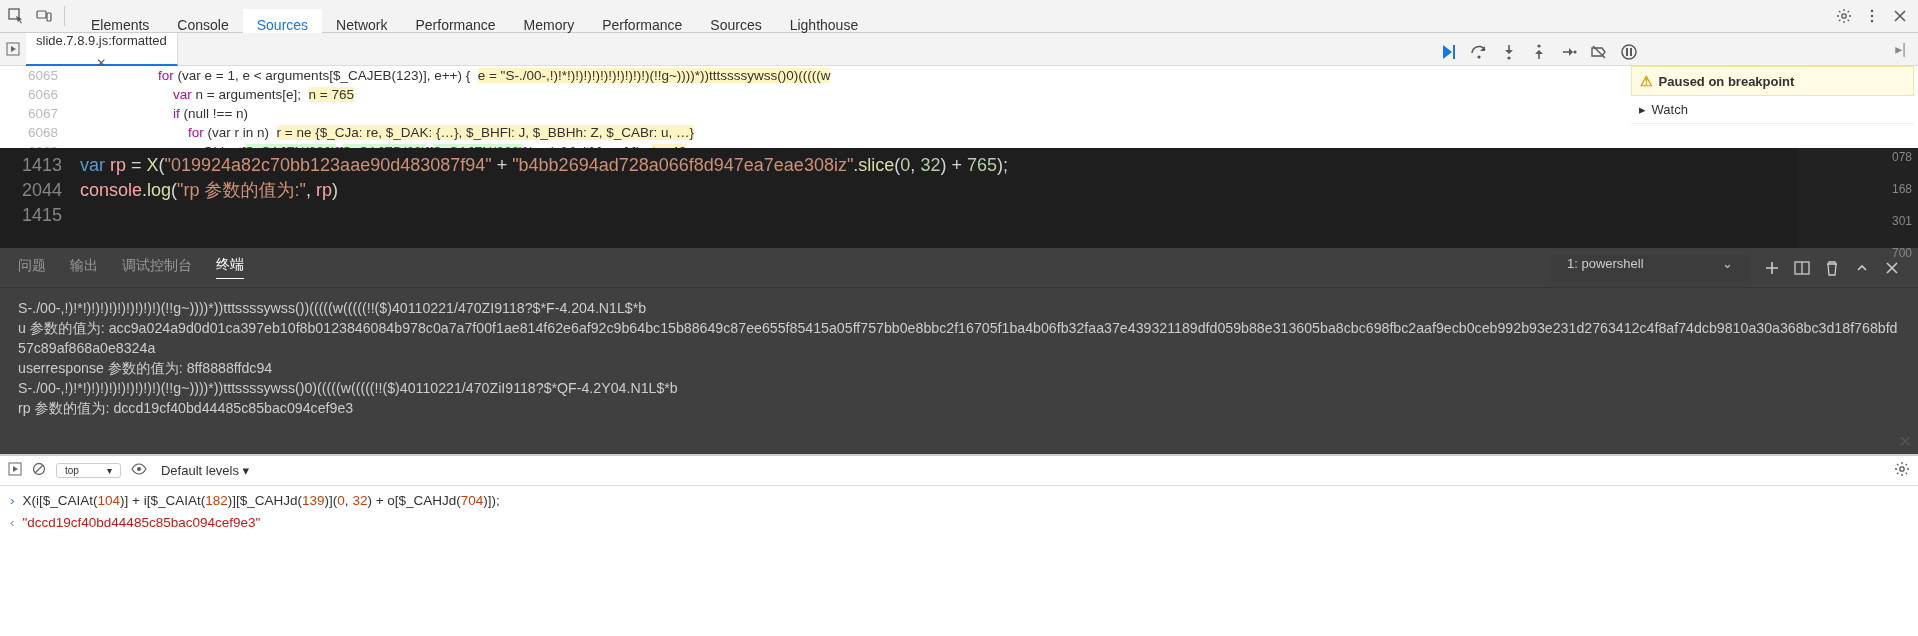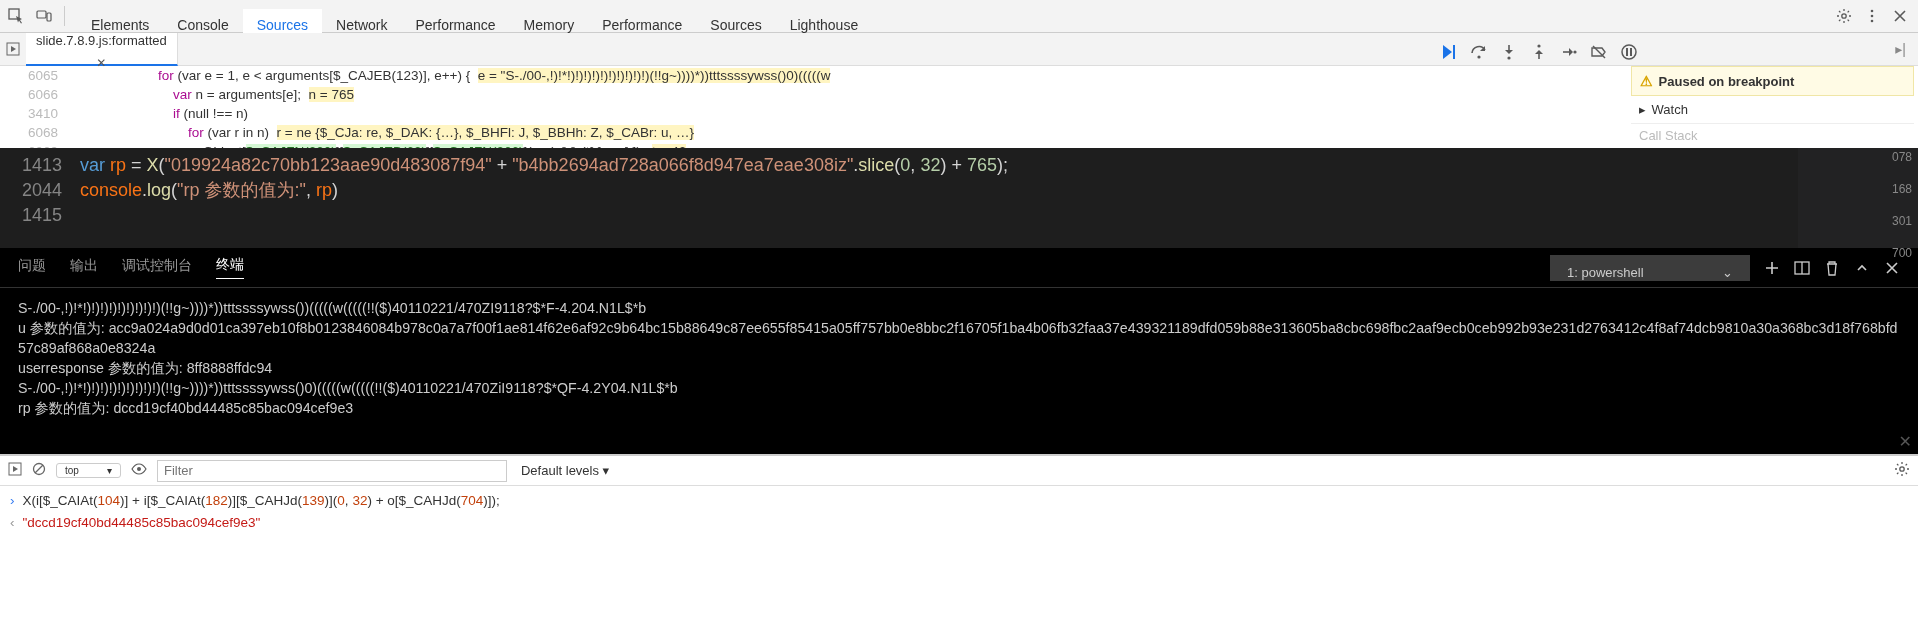--- a/index.html
+++ b/index.html
@@ -33,32 +33,32 @@
 .gutter-light { width: 68px; text-align: right; color: #bbb; padding-right: 10px; line-height: 19px; }
 .src-light { flex: 1; line-height: 19px; white-space: pre; padding-right: 290px; }
 .kw-red { color: #aa0d91; }
 .hl-yellow { background: #fff5c2; }
 .hl-green { background: #d4f7d4; color: #236e23; }
 
 .darkpane { position: relative; height: 100px; background: #1e1e1e; color: #d4d4d4; font-family: Menlo, Consolas, monospace; font-size: 18px; display: flex; }
 .darkpane .gutter-dark { width: 80px; text-align: right; padding-right: 18px; color: #858585; line-height: 25px; padding-top: 5px; }
 .darkpane .code-dark { flex: 1; line-height: 25px; white-space: pre; padding-top: 5px; }
 .d-kw { color: #569cd6; }
-.d-var { color: #f97316; }
+.d-var { color: #fca5a5; }
 .d-fn { color: #dcdcaa; }
 .d-str { color: #ce9178; }
 .d-num { color: #b5cea8; }
 .mini-map { position: absolute; right: 0; top: 0; width: 120px; height: 100%; background: #252526; opacity: .6; }
 
-.termpane { height: 206px; background: #000000; color: #d4d4d4; }
+.termpane { height: 206px; background: #404040; color: #d4d4d4; }
 .termtabs { height: 40px; display: flex; align-items: center; padding: 0 18px; gap: 24px; font-size: 14px; border-bottom: 1px solid #333; }
 .termtab { color: #999; cursor: pointer; padding-bottom: 4px; }
 .termtab.active { color: #fff; border-bottom: 1px solid #fff; }
 .term-right { margin-left: auto; display: flex; align-items: center; gap: 14px; }
-.term-select { background: #3c3c3c; color: #ccc; border: 1px solid #3c3c3c; height: 26px; width: 200px; padding: 0 16px; font-size: 13px; display: flex; align-items: flex-end; justify-content: space-between; cursor: pointer; }
+.term-select { background: #3c3c3c; color: #ccc; border: 1px solid #3c3c3c; height: 26px; width: 200px; padding: 0 16px; font-size: 13px; display: flex; align-items: flex-start; justify-content: space-between; cursor: pointer; }
 .term-ico { width: 16px; height: 16px; fill: #ccc; cursor: pointer; }
 .termbody { padding: 10px 18px; font-family: Menlo, Consolas, monospace; font-size: 14.2px; line-height: 20px; color: #ccc; white-space: pre-wrap; word-break: break-all; }
 
 .consolepane { position: relative; background: #fff; border-top: 2px solid #ccc; }
 .consoletoolbar { height: 30px; display: flex; align-items: center; border-bottom: 1px solid #ddd; padding: 0 8px; gap: 10px; font-size: 13px; }
 .pill { display: flex; align-items: center; gap: 28px; border: 1px solid #ccc; border-radius: 3px; padding: 1px 8px; font-size: 10px; color: #333; cursor: pointer; }
 .eye { color: #5a5a5a; }
 .filter-inp { border: 1px solid #ccc; height: 22px; width: 350px; padding: 0 6px; font-size: 13px; color: #777; }
 .levels { margin-left: 4px; color: #333; cursor: pointer; }
 .gear-right { margin-left: auto; }
@@ -178,30 +178,27 @@
 
 <div class="rightpanel">
   <div class="paused-banner">
     <span class="warn-tri">⚠</span>
     <span>Paused on breakpoint</span>
   </div>
   <div class="watch-row">
     <span>▸</span>
     <span>Watch</span>
   </div>
-  <div class="callstack-row">
-    <span>Call Stack</span>
-  </div>
 </div>
 
 <div class="srcarea">
   <div class="gutter-light">
     <div>6065</div>
     <div>6066</div>
-    <div>3410</div>
+    <div>6067</div>
     <div>6068</div>
     <div>6069</div>
   </div>
   <div class="src-light"><div>                        <span class="kw-red">for</span><span> (var e = 1, e &lt; arguments[$_CAJEB(123)], e++) {  </span><span class="hl-yellow">e = "S-./00-,!)!*!)!)!)!)!)!)!)!)!)!)(!!g~))))*))tttssssywss()0)(((((w</span></div><div>                            <span class="kw-red">var</span><span> n = arguments[e];  </span><span class="hl-yellow">n = 765</span></div><div>                            <span class="kw-red">if</span><span> (null !== n)</span></div><div>                                <span class="kw-red">for</span><span> (var r in n)  </span><span class="hl-yellow">r = ne {$_CJa: re, $_DAK: {…}, $_BHFl: J, $_BBHh: Z, $_CABr: u, …}</span></div><div>                                    <span>Object[</span><span class="hl-green">$_CAJFN(230)</span><span>][</span><span class="hl-green">$_CAJEB(63)</span><span>][</span><span class="hl-green">$_CAJFN(366)</span><span>](n, r) &amp;&amp; (t[r] = n[r]);  </span><span class="hl-yellow">t = 42</span></div></div>
 </div>
 
 <div class="darkpane">
   <div class="gutter-dark">
     <div>1413</div>
     <div>2044</div>
@@ -261,21 +258,20 @@
     <div class="pill">
       <span>top</span>
       <span>▾</span>
     </div>
     <span class="eye">
       <svg width="16" height="12" viewBox="0 0 16 12">
           <path d="M1 6s3-5 7-5 7 5 7 5-3 5-7 5-7-5-7-5z" fill="none" stroke="#5a5a5a" stroke-width="1.2"></path>
           <circle cx="8" cy="6" r="2" fill="#5a5a5a"></circle>
         </svg>
     </span>
-    <input class="filter-inp" placeholder="Filter" style="">
     <span class="levels">Default levels ▾</span>
     <span class="gear-right">
       <svg width="16" height="16" viewBox="0 0 16 16">
           <circle cx="8" cy="8" r="2.2" fill="none" stroke="#5a5a5a" stroke-width="1.3"></circle>
           <path d="M8 1v2M8 13v2M1 8h2M13 8h2M3 3l1.4 1.4M11.6 11.6L13 13M13 3l-1.4 1.4M4.4 11.6L3 13" stroke="#5a5a5a" stroke-width="1.3"></path>
         </svg>
     </span>
   </div>
   <div class="consolebody">
     <div class="cb-in"><span>X(i[</span><span>$_CAIAt(</span><span class="c-num">104</span><span>)</span><span>] + i[</span><span>$_CAIAt(</span><span class="c-num">182</span><span>)</span><span>][</span><span>$_CAHJd(</span><span class="c-num">139</span><span>)</span><span>](</span><span class="c-num">0</span><span>, </span><span class="c-num">32</span><span>) + o[</span><span>$_CAHJd(</span><span class="c-num">704</span><span>)</span><span>]);</span></div>

